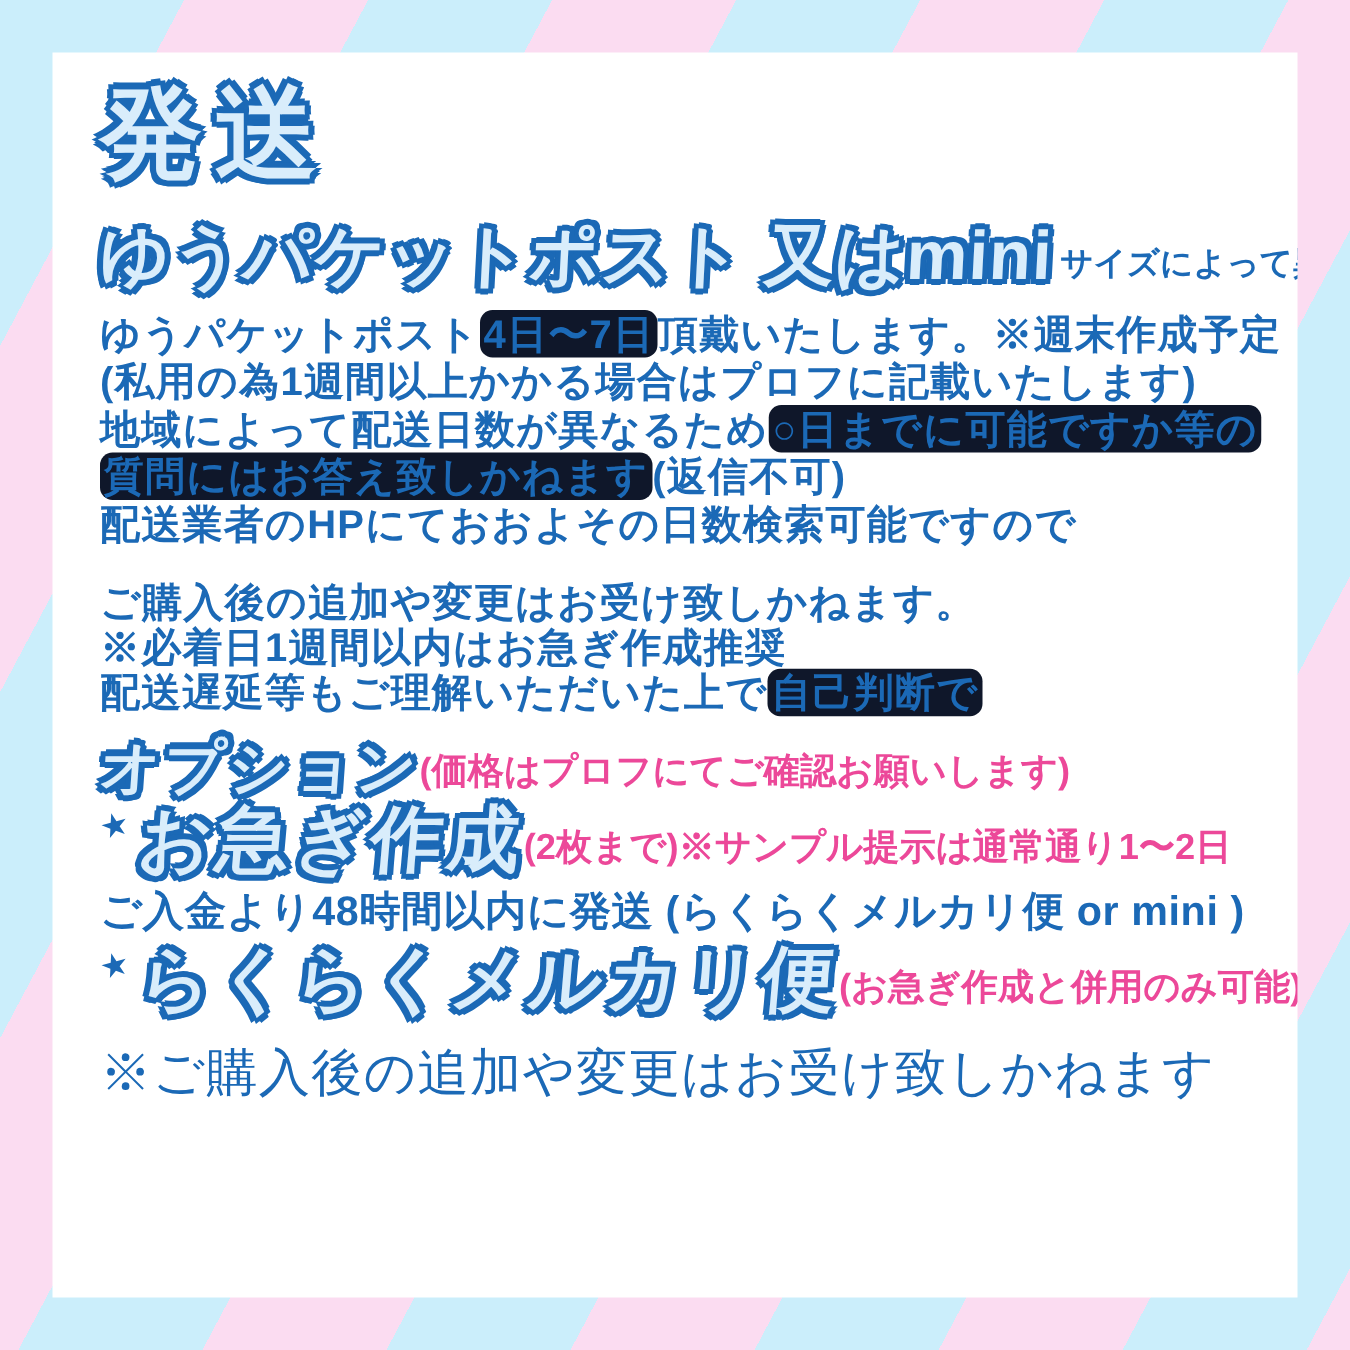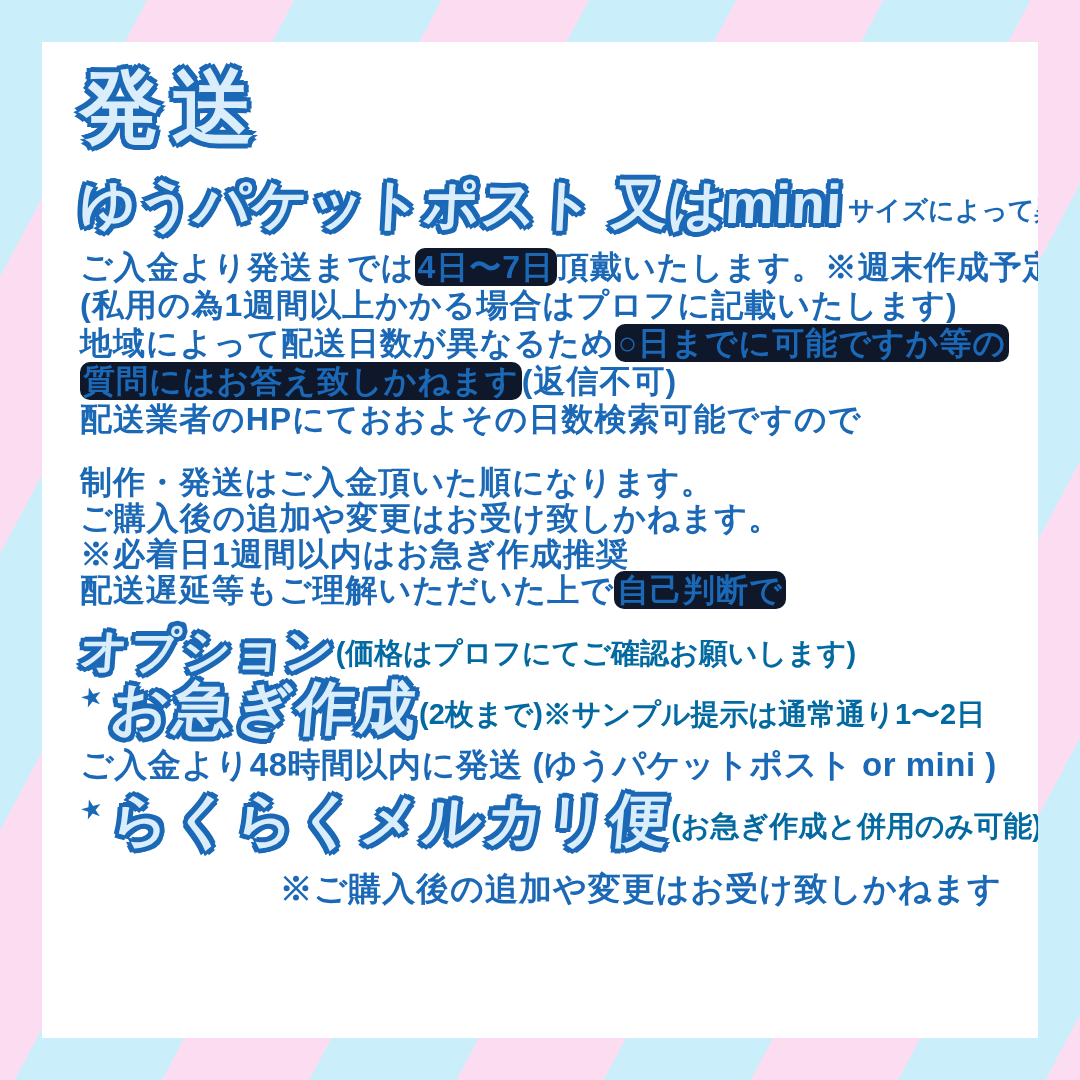--- a/index.html
+++ b/index.html
@@ -71,21 +71,21 @@
   }
   .opt-head-row { margin-top: 18px; white-space: nowrap; }
   .h3 {
     font-size: 48px;
     letter-spacing: 2px;
     transform: skewX(-4deg);
   }
   .paren-note {
     font-size: 29px;
     font-weight: bold;
-    color: #0369a1;
+    color: #ec4899;
     letter-spacing: 0px;
     vertical-align: 4px;
   }
   .opt-row { margin-top: 2px; white-space: nowrap; }
   .big-name {
     font-size: 58px;
     letter-spacing: 3px;
     transform: skewX(-5deg);
     margin-left: 8px;
   }
@@ -97,80 +97,77 @@
     vertical-align: 22px;
   }
   .opt-detail {
     font-size: 33px;
     font-weight: bold;
     letter-spacing: 0.5px;
     margin-top: 4px;
     white-space: nowrap;
   }
   .footer {
-    font-size: 33px;
-    font-weight: bold;
-    text-align: right;
+    font-size: 41px;
+    font-weight: normal;
+    text-align: left;
     letter-spacing: 1px;
     margin-top: 16px;
     padding-right: 30px;
   }
 </style>
 </head>
 <body>
 
 <div class="card">
 
   <h1 class="outline title">発送</h1>
 
   <div class="method-row">
     <span class="outline h2">ゆうパケットポスト 又はmini</span><span class="size-note">サイズによって異なります</span>
   </div>
 
   <div class="block">
     <div class="bline">
-      <span>ご入金より発送までは</span><span class="hl">4日〜7日</span><span>頂戴いたします。※週末作成予定</span>
+      <span>ゆうパケットポスト</span><span class="hl">4日〜7日</span><span>頂戴いたします。※週末作成予定</span>
     </div>
     <div class="bline">
       <span>(私用の為1週間以上かかる場合はプロフに記載いたします)</span>
     </div>
     <div class="bline">
       <span>地域によって配送日数が異なるため</span><span class="hl">○日までに可能ですか等の</span>
     </div>
     <div class="bline">
       <span class="hl">質問にはお答え致しかねます</span><span>(返信不可)</span>
     </div>
     <div class="bline">
       <span>配送業者のHPにておおよその日数検索可能ですので</span>
     </div>
   </div>
 
   <div class="block block2">
-    <div class="bline">
-      <span>制作・発送はご入金頂いた順になります。</span>
-    </div>
     <div class="bline">
       <span>ご購入後の追加や変更はお受け致しかねます。</span>
     </div>
     <div class="bline">
       <span>※必着日1週間以内はお急ぎ作成推奨</span>
     </div>
     <div class="bline">
       <span>配送遅延等もご理解いただいた上で</span><span class="hl">自己判断で</span>
     </div>
   </div>
 
   <div class="opt-head-row">
     <span class="outline h3">オプション</span><span class="paren-note">(価格はプロフにてご確認お願いします)</span>
   </div>
 
   <div class="opt-row">
     <span class="star">★</span><span class="outline big-name">お急ぎ作成</span><span class="paren-note">(2枚まで)※サンプル提示は通常通り1〜2日</span>
   </div>
-  <div class="opt-detail">ご入金より48時間以内に発送 (ゆうパケットポスト or mini )</div>
+  <div class="opt-detail">ご入金より48時間以内に発送 (らくらくメルカリ便 or mini )</div>
 
   <div class="opt-row">
     <span class="star">★</span><span class="outline big-name">らくらくメルカリ便</span><span class="paren-note">(お急ぎ作成と併用のみ可能)</span>
   </div>
 
   <div class="footer">※ご購入後の追加や変更はお受け致しかねます</div>
 
 </div>
 
 </body></html>

